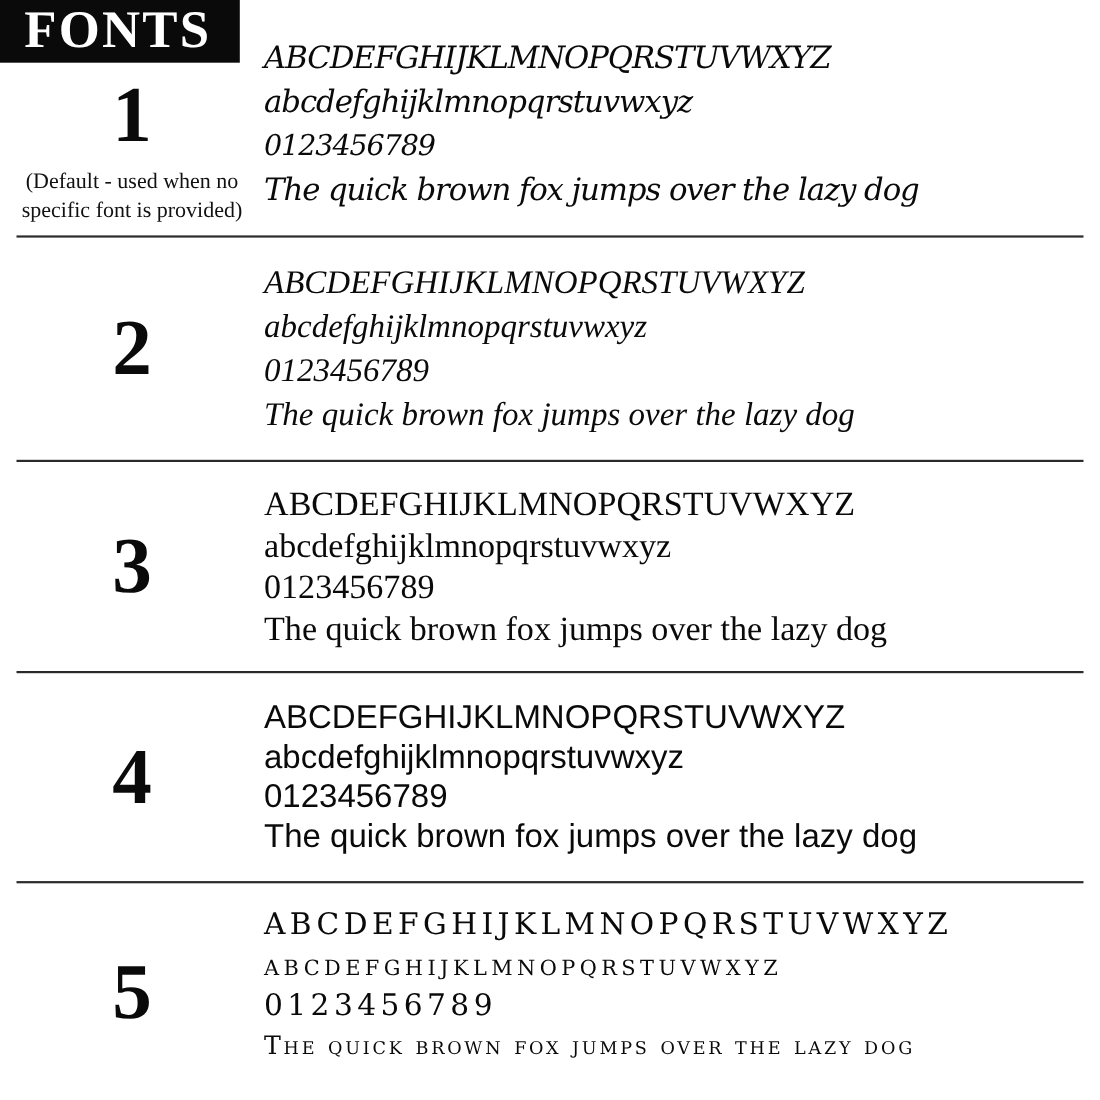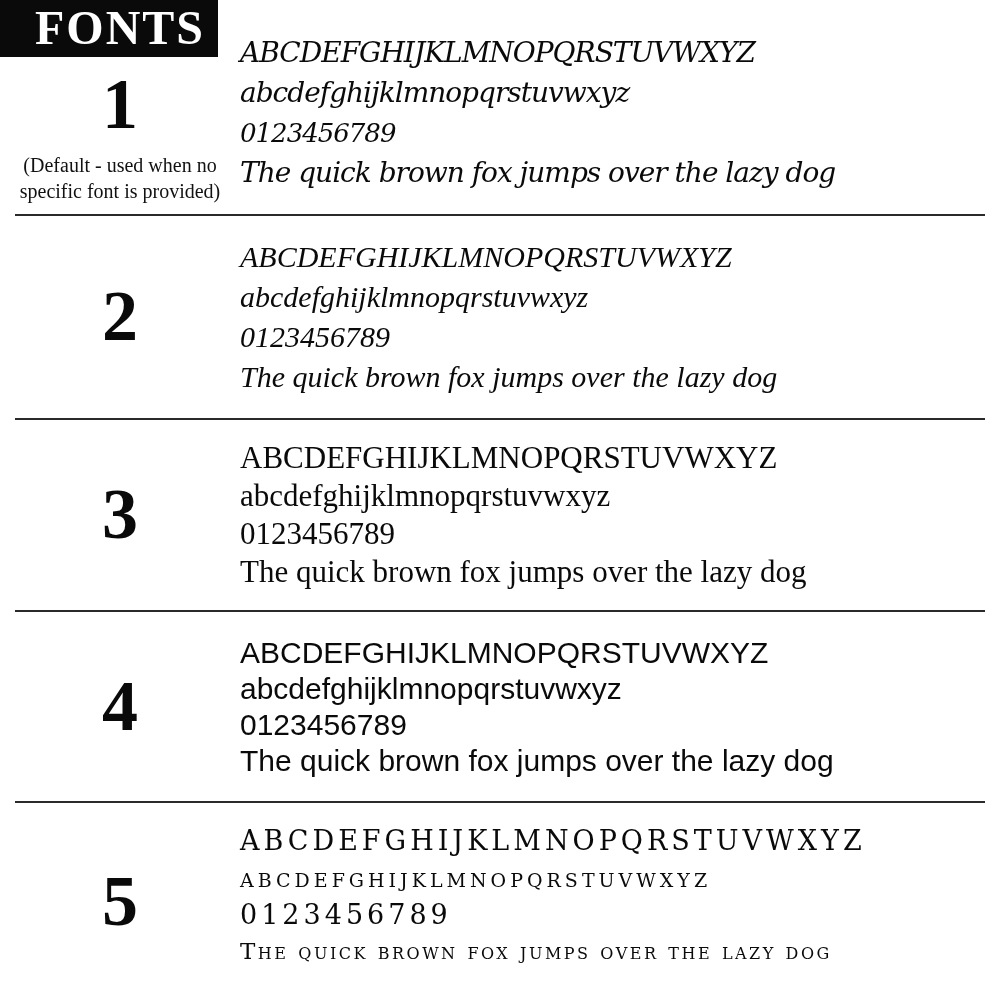--- a/index.html
+++ b/index.html
@@ -18,21 +18,20 @@
     width: 218px; height: 57px;
     background: #0a0a0a;
     color: #ffffff;
     box-sizing: border-box;
     padding-left: 22px;
     font-size: 48px;
     line-height: 56px;
     font-weight: bold;
     letter-spacing: 2px;
     font-family: "Liberation Serif", serif;
-    text-align: center;
   }
   .row { display: flex; box-sizing: border-box; }
   .row-1 { height: 214px; }
   .row-2 { height: 202px; }
   .row-3 { height: 190px; }
   .row-4 { height: 189px; }
   .row-5 { height: 197px; }
   .divider {
     border: none;
     border-top: 2px solid #2a2a2a;

